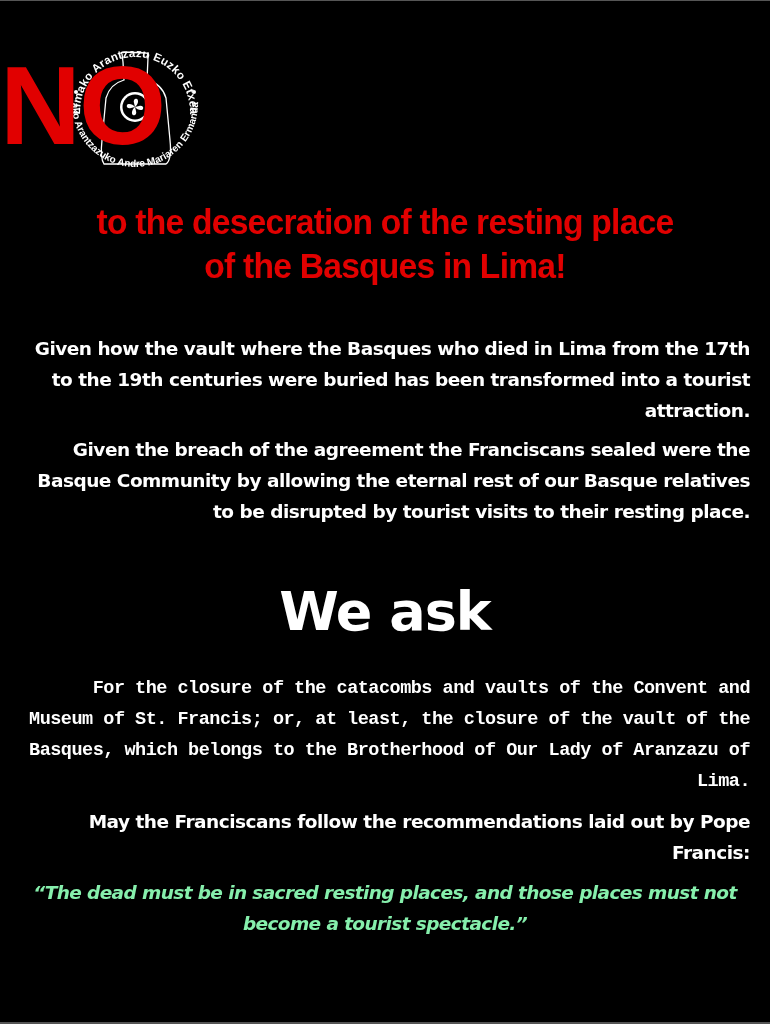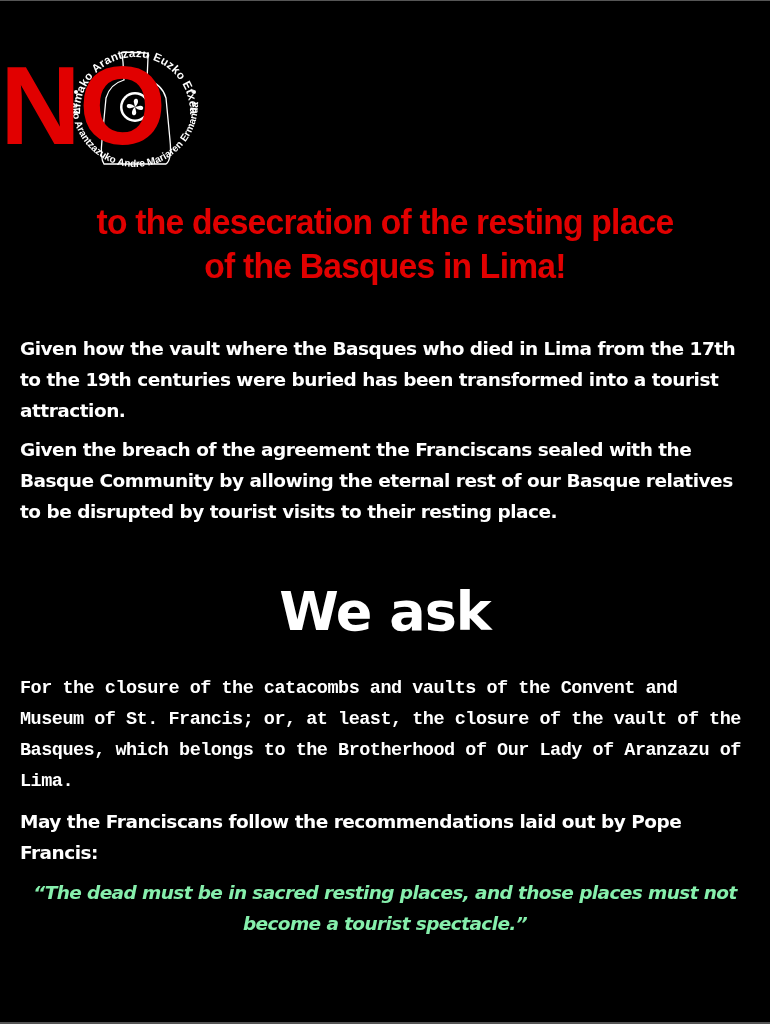--- a/index.html
+++ b/index.html
@@ -21,21 +21,21 @@
   }
   .subtitle {
     position:absolute; left:0; width:770px; top:200px;
     text-align:center; color:#e10000;
     font-family: "Liberation Sans", sans-serif; font-weight:bold;
     font-size:35px; line-height:44px; letter-spacing:-0.8px;
     transform: scaleX(0.96);
   }
   .para {
     position:absolute; left:20px; width:730px;
-    text-align:left; color:#fff;
+    text-align:right; color:#fff;
     font-family: "DejaVu Sans", sans-serif; font-weight:bold;
     font-size:18.5px; line-height:31px; letter-spacing:-0.5px;
   }
   .p1 { top:333px; }
   .p2 { top:434px; }
   .we-ask {
     position:absolute; left:0; width:770px; top:577px;
     text-align:center; color:#fff;
     font-family: "DejaVu Sans", sans-serif; font-weight:bold;
     font-size:54px; line-height:70px; letter-spacing:-1px;
@@ -85,21 +85,21 @@
 </div>
 
 <div class="no-title">NO</div>
 
 <div class="subtitle">
   <div>to the desecration of the resting place</div>
   <div>of the Basques in Lima!</div>
 </div>
 
 <div class="para p1">Given how the vault where the Basques who died in Lima from the 17th to the 19th centuries were buried has been transformed into a tourist attraction.</div>
-<div class="para p2">Given the breach of the agreement the Franciscans sealed with the Basque Community by allowing the eternal rest of our Basque relatives to be disrupted by tourist visits to their resting place.</div>
+<div class="para p2">Given the breach of the agreement the Franciscans sealed were the Basque Community by allowing the eternal rest of our Basque relatives to be disrupted by tourist visits to their resting place.</div>
 
 <div class="we-ask">We ask</div>
 
 <div class="para p3">For the closure of the catacombs and vaults of the Convent and Museum of St. Francis; or, at least, the closure of the vault of the Basques, which belongs to the Brotherhood of Our Lady of Aranzazu of Lima.</div>
 <div class="para p4">May the Franciscans follow the recommendations laid out by Pope Francis:</div>
 
 <div class="quote">“The dead must be in sacred resting places, and those places must not become a tourist spectacle.”</div>
 
 <div class="edge-bottom"></div>
 

